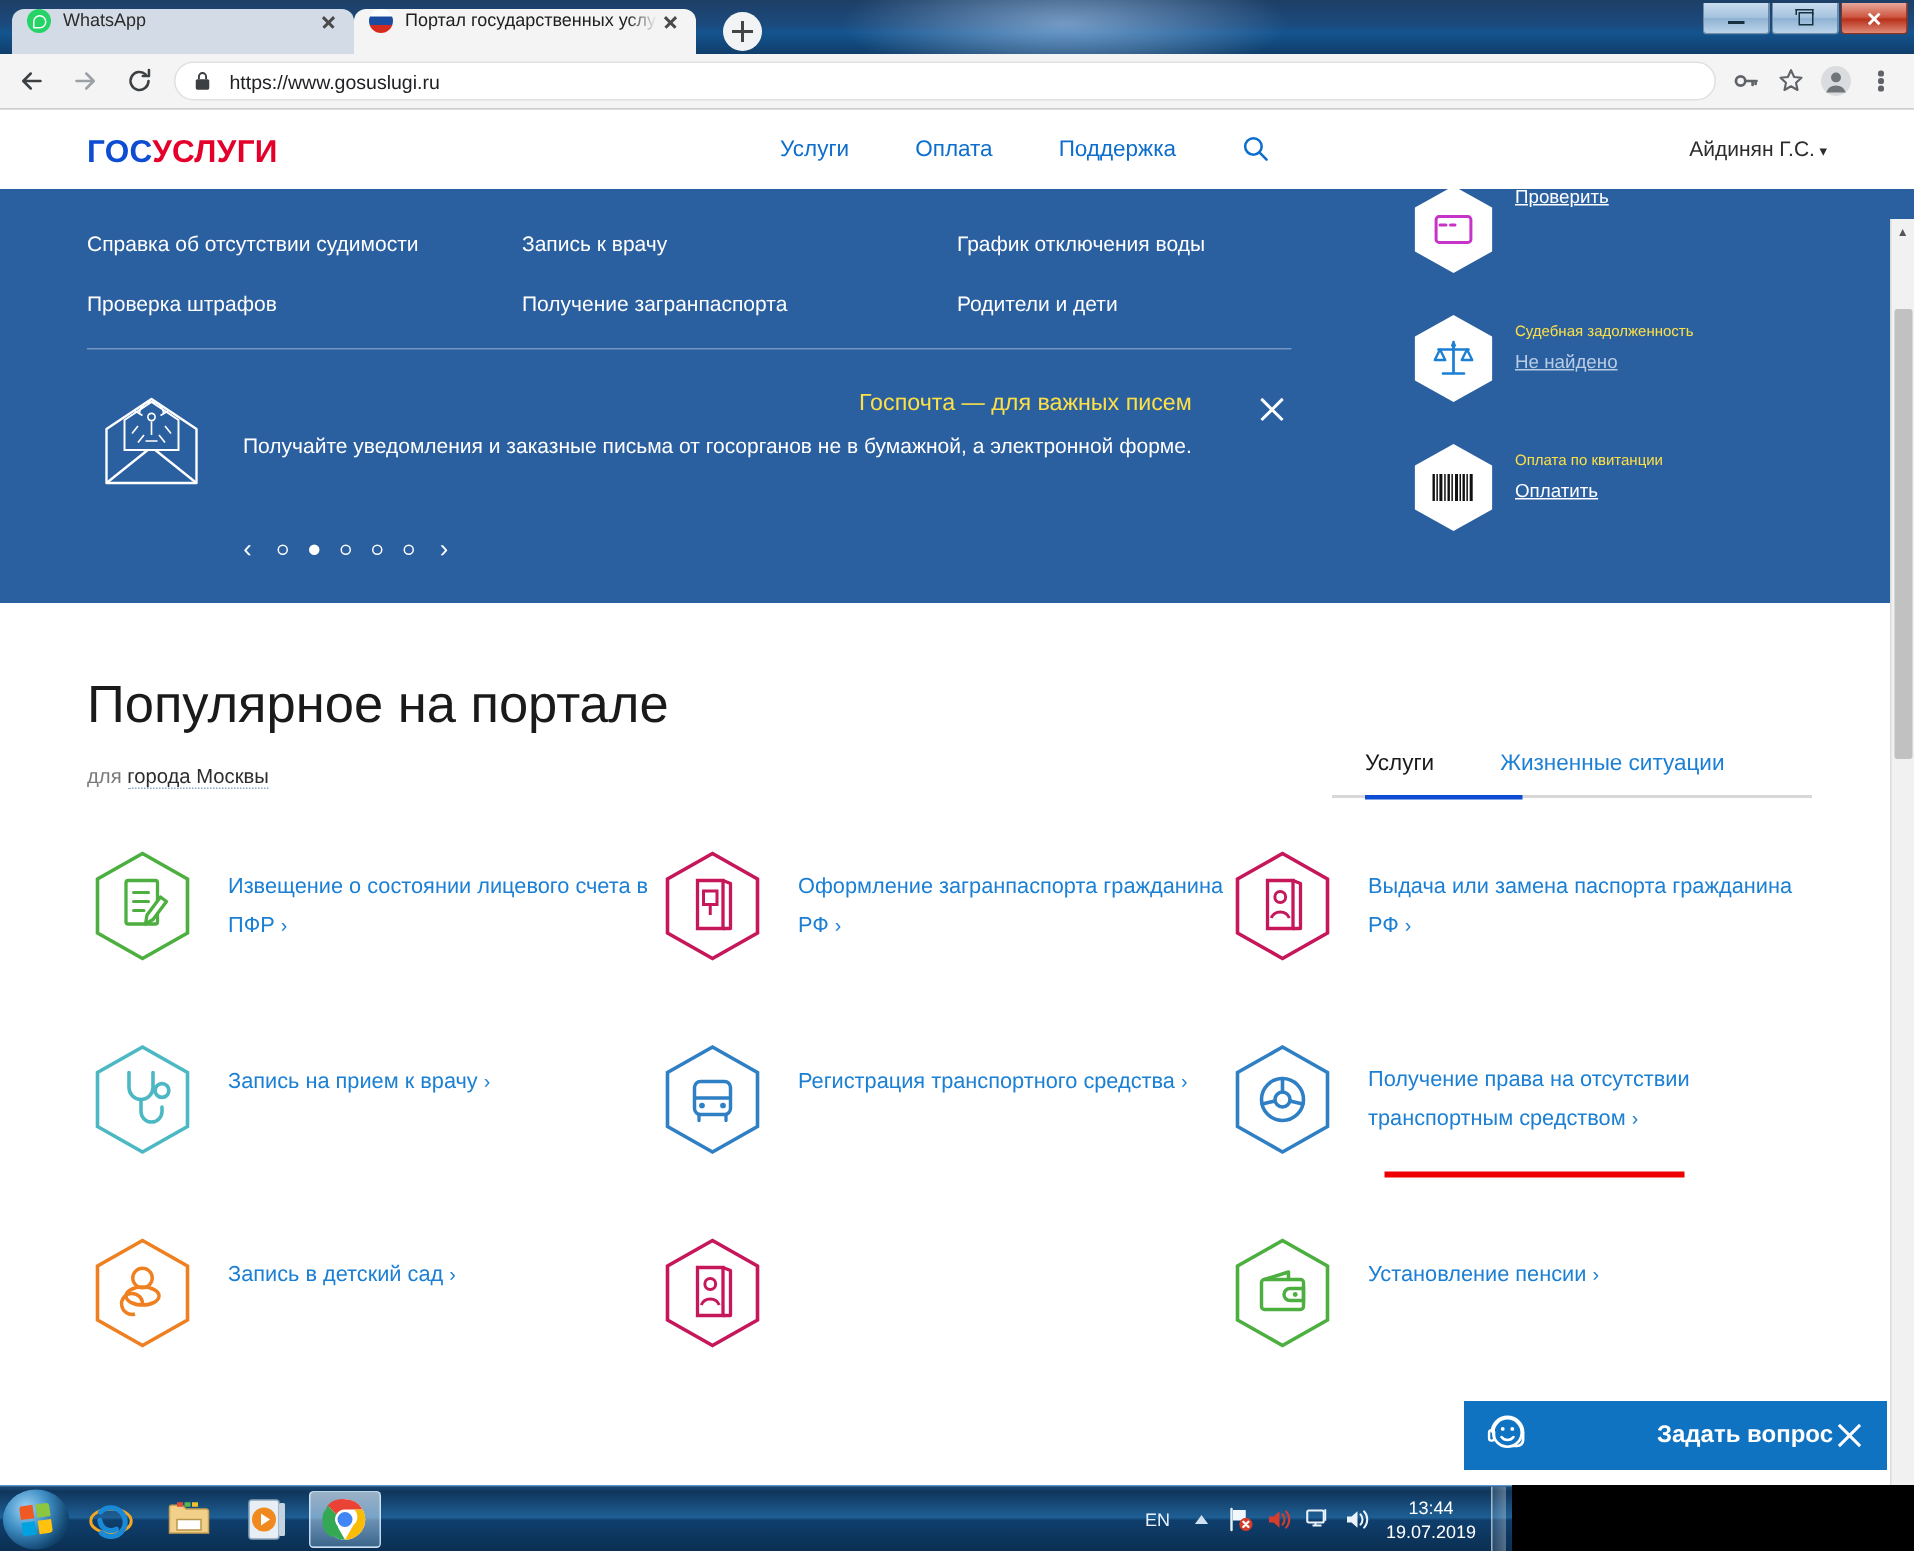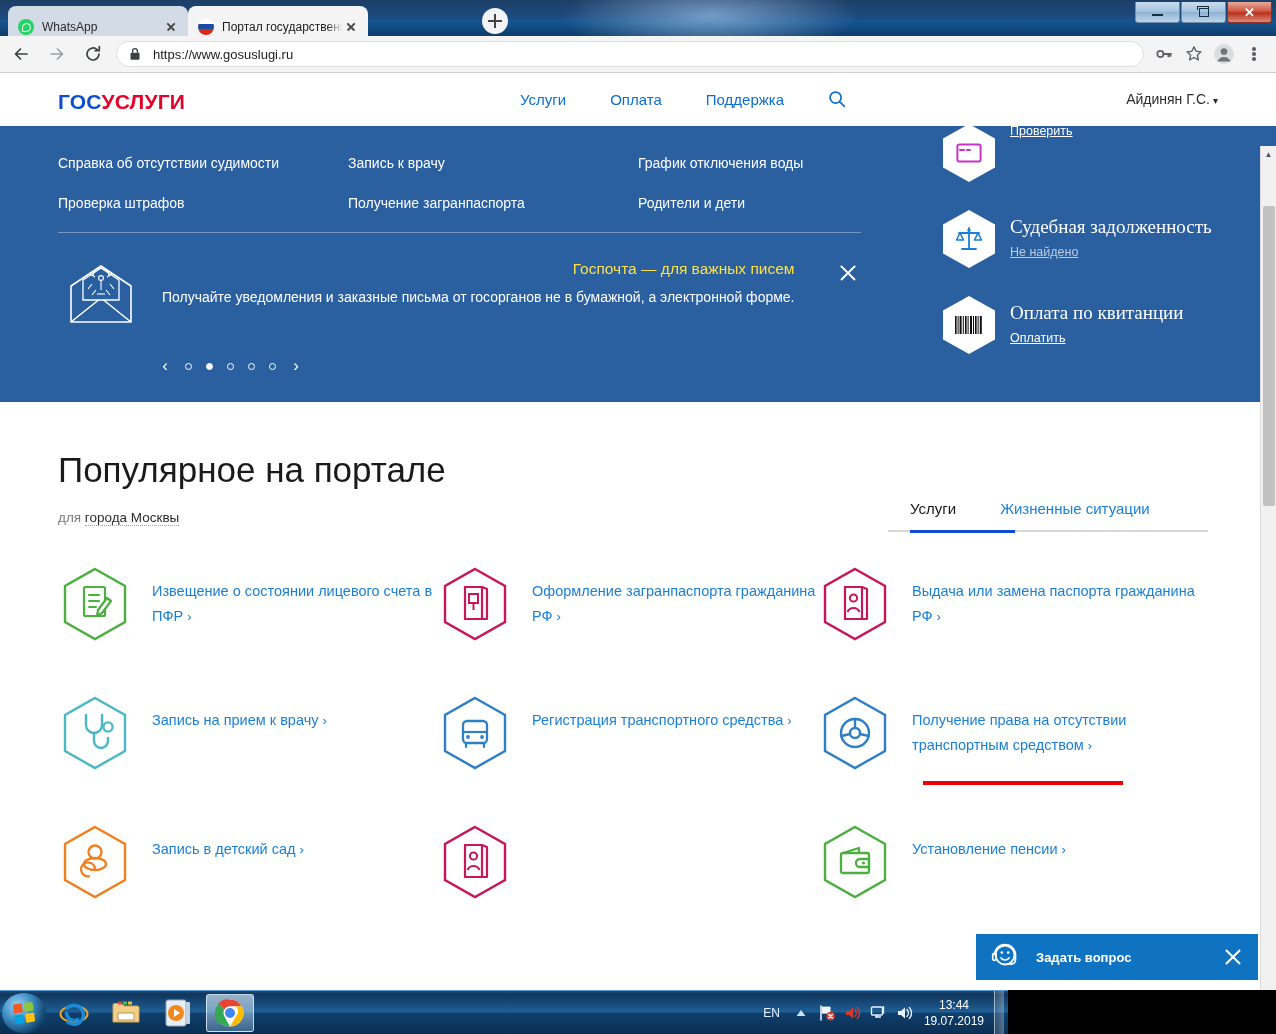--- a/index.html
+++ b/index.html
@@ -16,22 +16,22 @@
     position: absolute; left: 0; top: 0; width: 1276px; height: 36px;
     background: linear-gradient(to bottom, #1d3f66 0%, #1b4a7d 45%, #14548f 60%, #0f3e6b 100%);
     overflow: hidden;
   }
   #titlebar .glow {
     position: absolute; left: 560px; top: -24px; width: 300px; height: 80px;
     background: radial-gradient(ellipse at center, rgba(190,220,255,.55) 0%, rgba(160,200,250,0) 70%);
   }
   .tabstrip { position: absolute; left: 8px; top: 4px; height: 32px; display: flex; align-items: flex-end; }
   .tab {
-    position: relative; height: 30px; width: 180px; display: flex; align-items: center;
-    border-radius: 8px 8px 0 0; padding: 12px 8px 0 10px; font-size: 12px; color: #2b2b2b;
+    position: relative; height: 30px; width: 228px; display: flex; align-items: flex-start;
+    border-radius: 8px 8px 0 0; padding: 0 8px 0 10px; font-size: 12px; color: #2b2b2b;
     background: #d3dce6;
   }
   .tab.active { background: #f4f4f4; color: #202020; }
   .tab .favicon {
     width: 16px; height: 16px; border-radius: 50%; flex: 0 0 16px; margin-right: 8px;
     position: relative; overflow: hidden;
   }
   .fav-whatsapp { background: #25d366; }
   .fav-whatsapp::after {
     content: ""; position: absolute; left: 3.5px; top: 3.5px; width: 9px; height: 9px;
@@ -134,21 +134,21 @@
   .dot.on { background: #fff; }
 
   
   .sidebar { position: absolute; right: 16px; top: -2px; width: 320px; }
   .widget { display: flex; align-items: flex-start; margin-bottom: 28px; }
   .widget .hexw { width: 58px; flex: 0 0 58px; display: flex; justify-content: center; }
   .hexbg { width: 52px; height: 58px; background: #fff; position: relative;
     clip-path: polygon(50% 0%, 100% 25%, 100% 75%, 50% 100%, 0% 75%, 0% 25%);
     display: flex; align-items: center; justify-content: center; }
   .widget .wtext { padding-left: 12px; padding-top: 6px; }
-  .widget .wtitle { color: #ffffff; font-size: 19px; margin-bottom: 7px; font-family: Liberation Serif, serif; }
+  .widget .wtitle { color: #fde047; font-size: 10px; margin-bottom: 7px; }
   .widget .wlink { font-size: 12.5px; text-decoration: underline; }
   .wlink.white { color: #fff; } .wlink.dim { color: #b9cce3; }
 
   
   #popular { position: relative; background: #fff; padding-top: 50px; }
   #ptitle { position: absolute; left: 58px; top: 48px; font-size: 35px; color: #1a1a1a; font-weight: normal; }
   #psub { position: absolute; left: 58px; top: 108px; font-size: 13.5px; color: #7a7a7a; }
   #psub .city { color: #2d2d2d; border-bottom: 1px dotted #8aa8cc; }
   .tabs { position: absolute; right: 68px; top: 98px; width: 320px; }
   .tabsrow { display: flex; gap: 44px; justify-content: flex-start; padding-left: 22px; }
@@ -165,21 +165,21 @@
   .hexo { width: 66px; height: 74px; position: relative; display: flex; align-items: center; justify-content: center; }
   .cell .ctext { padding-left: 20px; padding-top: 12px; font-size: 14.5px; color: #1b7fd4; line-height: 25px; }
   .chev { color: #1b7fd4; font-size: 13px; }
   .redmark { position: absolute; left: 105px; top: 85px; width: 200px; height: 4px; background: #ee0000; }
 
   
   #chat {
     position: absolute; right: 18px; bottom: 10px; width: 282px; height: 46px; background: #1073c1;
     display: flex; align-items: center; padding: 0 14px; color: #fff;
   }
-  #chat .ctitle { font-size: 13px; font-weight: bold; margin-left: 16px; flex: 1; }
+  #chat .ctitle { font-size: 16px; font-weight: bold; margin-left: 16px; flex: 1; text-align: right; }
   #chatclose { width: 22px; height: 22px; position: relative; }
   #chatclose::before, #chatclose::after { content: ""; position: absolute; left: 1px; top: 10px; width: 20px; height: 2px; background: #fff; }
   #chatclose::before { transform: rotate(45deg); } #chatclose::after { transform: rotate(-45deg); }
 
   
   #pagescroll { position: absolute; right: 0; top: 73px; width: 16px; height: 917px; background: #f1f1f1; border-left: 1px solid #dcdcdc; }
   #pagescroll .up, #pagescroll .down { height: 16px; display: flex; align-items: center; justify-content: center; color: #555; font-size: 8px; }
   #pagescroll .thumb { position: absolute; left: 2px; top: 60px; width: 12px; height: 300px; background: #c1c1c1; border-radius: 2px; }
 
   

